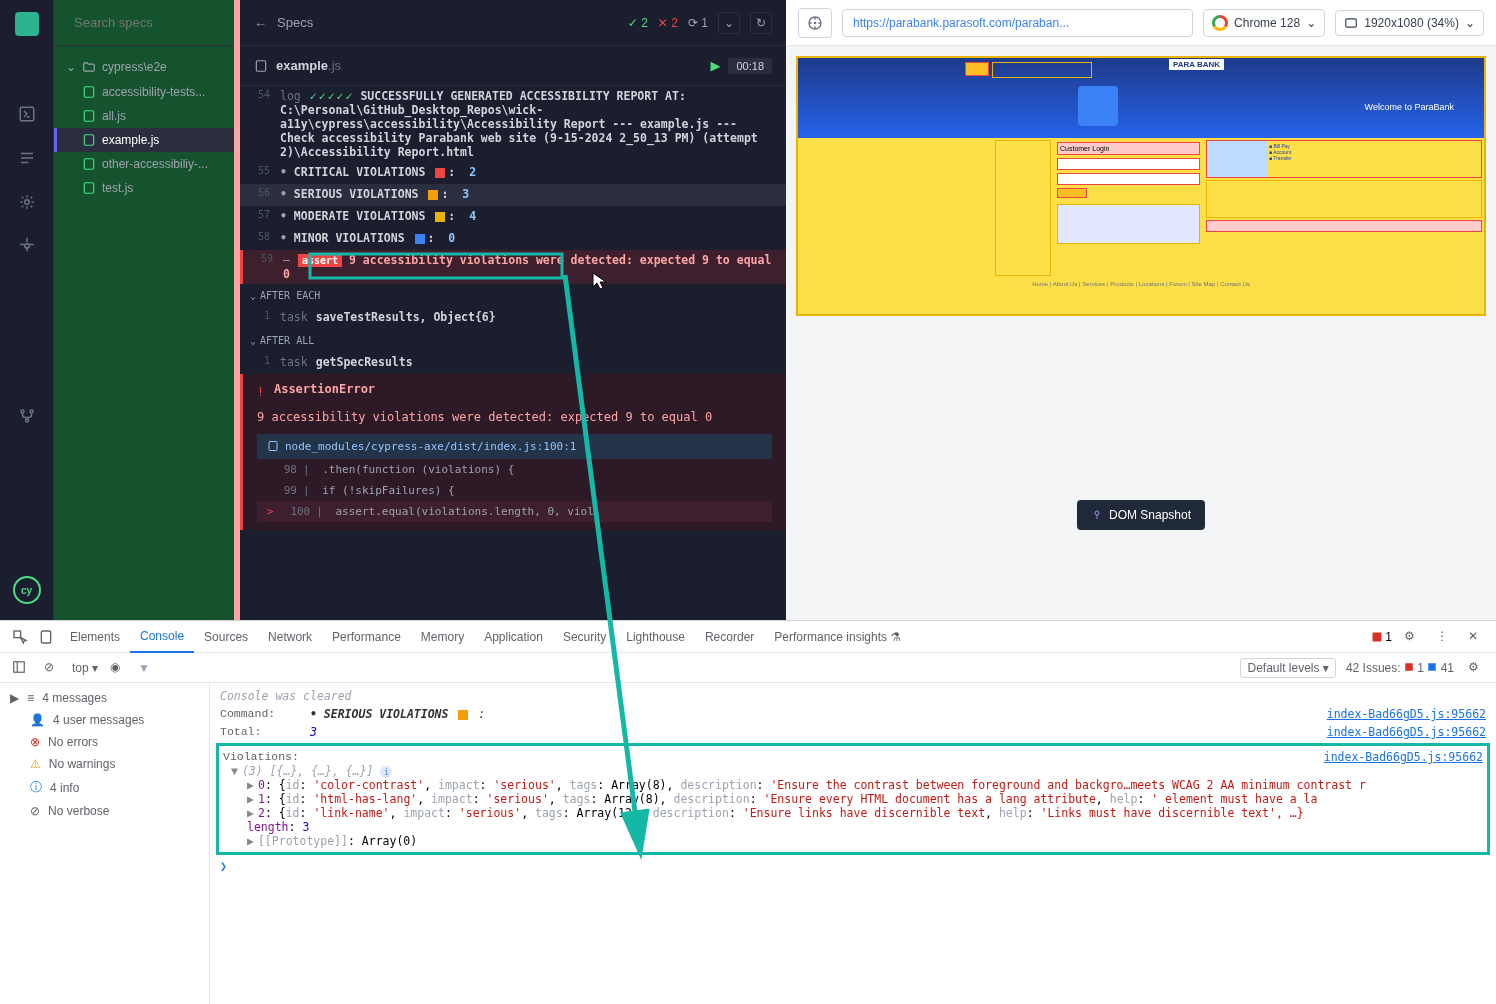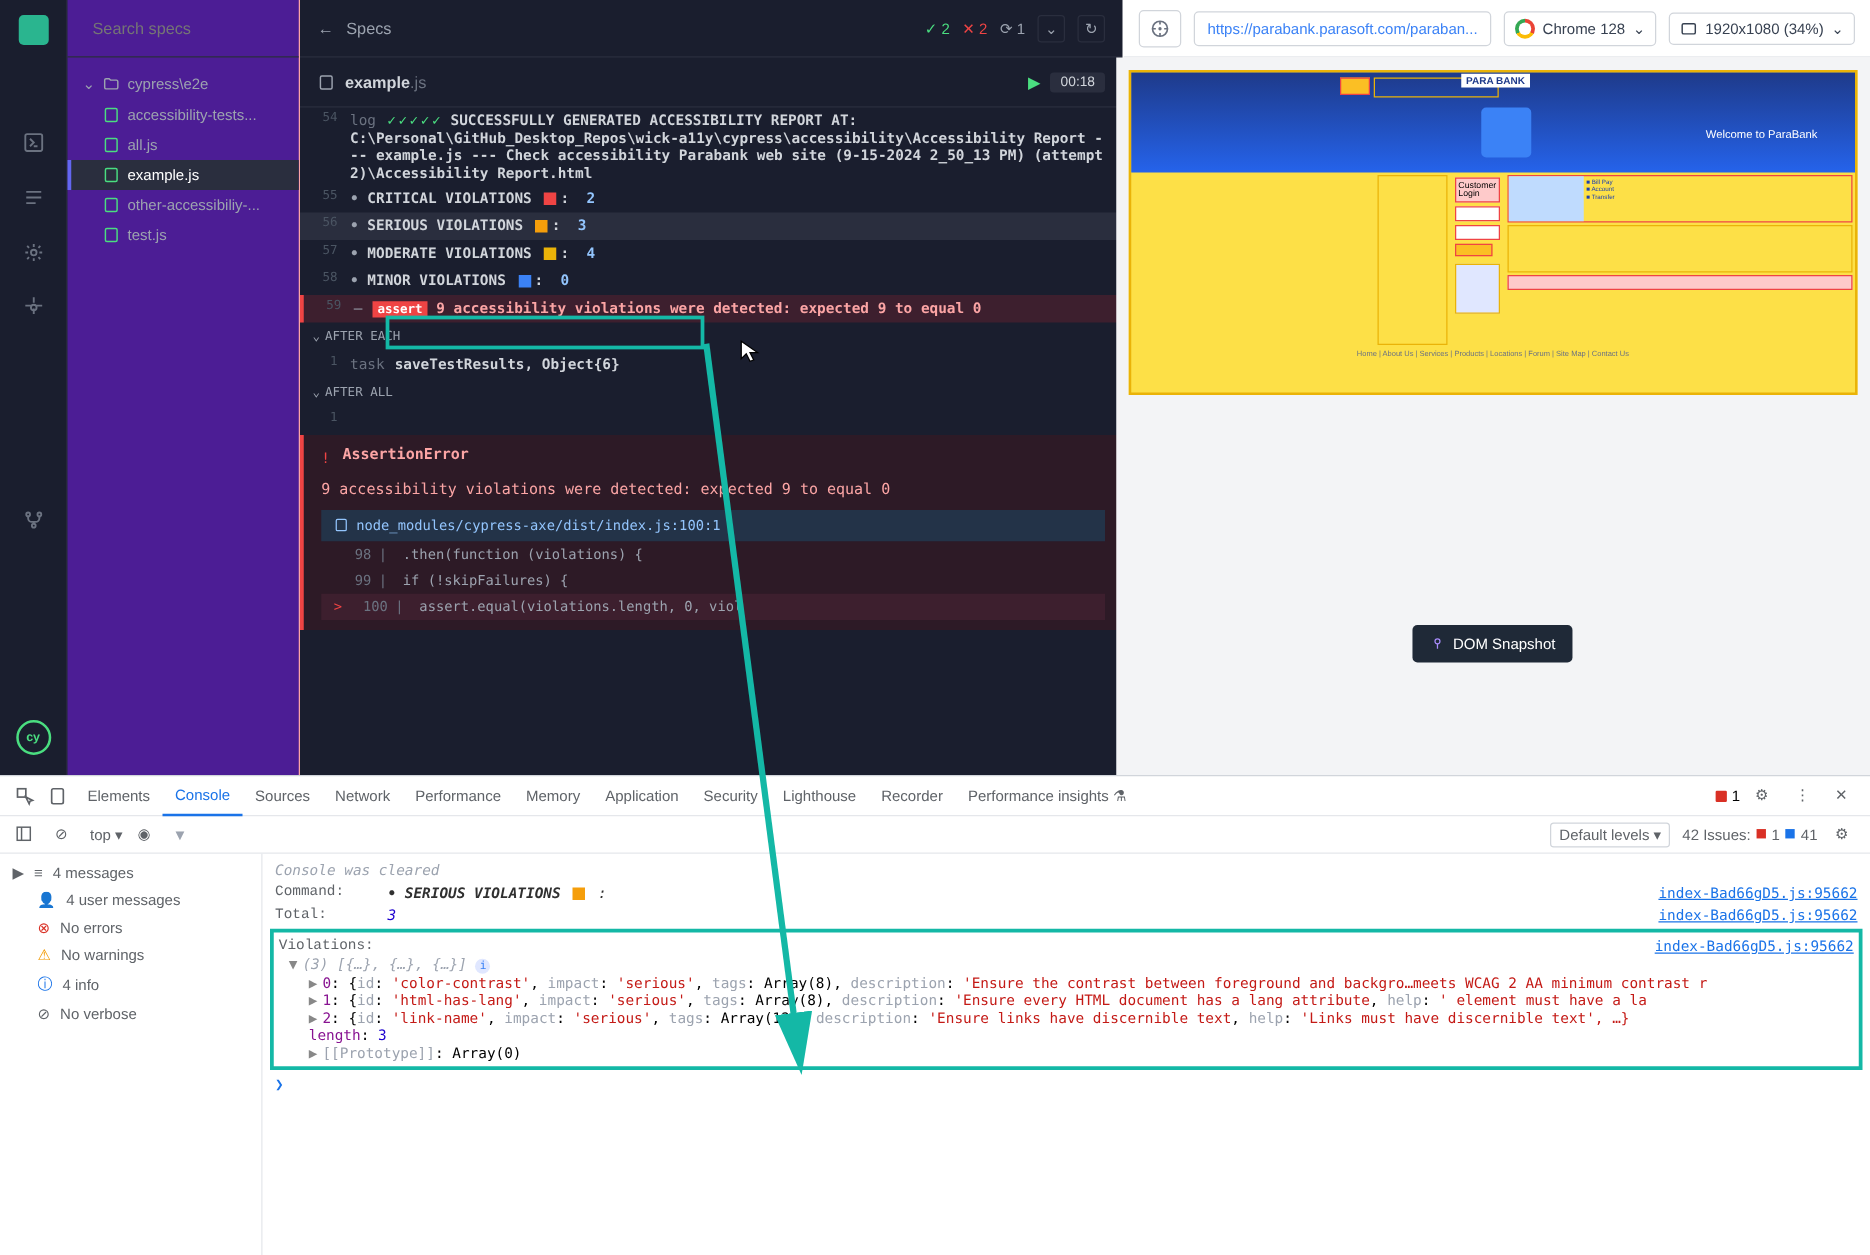--- a/index.html
+++ b/index.html
@@ -3,21 +3,21 @@
 <meta charset="utf-8">
 <style>
 * { margin: 0; padding: 0; box-sizing: border-box; }
 body { font-family: -apple-system, BlinkMacSystemFont, 'Segoe UI', sans-serif; background: #1a1e2e; overflow: hidden; font-size: 13px; }
 .app { display: flex; flex-direction: column; width: 1496px; height: 1004px; }
 .top-half { display: flex; height: 620px; }
 .left-nav { width: 54px; background: #1a1e2e; display: flex; flex-direction: column; align-items: center; padding-top: 12px; gap: 24px; border-right: 1px solid #2a2e3e; }
 .left-nav .logo { width: 24px; height: 24px; background: #2ab58f; border-radius: 4px; }
 .left-nav .nav-icon { width: 20px; height: 20px; color: #6b7280; cursor: pointer; display: flex; align-items: center; justify-content: center; }
 .cy-logo { margin-top: auto; margin-bottom: 16px; width: 28px; height: 28px; border-radius: 50%; background: #1a1e2e; border: 2px solid #4ade80; display: flex; align-items: center; justify-content: center; color: #4ade80; font-size: 10px; font-weight: bold; }
-.sidebar { width: 186px; background: #4c1d95; border-right: 1px solid #fca5a5; }
+.sidebar { width: 186px; background: #14532d; border-right: 6px solid #fca5a5; }
 .search-bar { height: 46px; display: flex; align-items: center; padding: 0 12px; border-bottom: 1px solid #2a2e3e; gap: 8px; }
 .search-bar input { background: transparent; border: none; color: #9ca3af; outline: none; flex: 1; font-size: 13px; }
 .search-bar .plus { color: #9ca3af; font-size: 16px; cursor: pointer; }
 .tree { padding: 8px 0; }
 .tree-folder { display: flex; align-items: center; padding: 6px 12px; color: #9ca3af; font-size: 12px; cursor: pointer; gap: 6px; }
 .tree-item { display: flex; align-items: center; padding: 5px 12px 5px 28px; color: #9ca3af; font-size: 12px; cursor: pointer; gap: 6px; white-space: nowrap; overflow: hidden; text-overflow: ellipsis; }
 .tree-item.active { background: #2a2e3e; color: #fff; border-left: 3px solid #6366f1; padding-left: 25px; }
 .file-icon { width: 14px; height: 14px; flex-shrink: 0; }
 .main { flex: 1; min-width: 0; background: #1a1e2e; display: flex; flex-direction: column; }
 .main-header { height: 46px; display: flex; align-items: center; padding: 0 14px; border-bottom: 1px solid #2a2e3e; color: #9ca3af; gap: 10px; }
@@ -49,21 +49,21 @@
 .section-hdr { display: flex; align-items: center; padding: 6px 10px; color: #9ca3af; font-size: 10px; gap: 4px; }
 .err-box { background: #2d1a26; border-left: 3px solid #ef4444; padding: 8px 14px; }
 .err-title { color: #fca5a5; font-weight: bold; margin-bottom: 6px; font-size: 12px; }
 .err-msg { color: #fca5a5; font-size: 12px; margin-bottom: 10px; }
 .err-file { background: #233348; padding: 6px 10px; color: #93c5fd; font-size: 11px; display: flex; gap: 6px; }
 .code-snippet { font-family: monospace; font-size: 11px; padding: 4px 10px; }
 .code-ln { color: #6b7280; width: 30px; display: inline-block; text-align: right; }
 .code-sep { color: #6b7280; padding: 0 6px; }
 .code-txt { color: #9ca3af; }
 .code-row.err { background: #3d1f2e; }
-.preview { width: 598px; background: #fff; display: flex; flex-direction: column; align-items: flex-end; }
+.preview { width: 710px; background: #fff; display: flex; flex-direction: column; }
 .preview-toolbar { height: 46px; display: flex; align-items: center; padding: 0 12px; gap: 10px; border-bottom: 1px solid #e5e7eb; }
 .url-btn { border: 1px solid #d1d5db; border-radius: 4px; padding: 6px 8px; display: flex; align-items: center; color: #6b7280; cursor: pointer; font-size: 12px; }
 .url-bar { flex: 1; border: 1px solid #d1d5db; border-radius: 4px; padding: 6px 10px; color: #3b82f6; font-size: 12px; overflow: hidden; text-overflow: ellipsis; white-space: nowrap; }
 .chrome-badge { border: 1px solid #d1d5db; border-radius: 4px; padding: 5px 8px; display: flex; align-items: center; gap: 6px; font-size: 12px; color: #374151; }
 .chrome-icon { width: 16px; height: 16px; border-radius: 50%; background: conic-gradient(#ea4335 0 120deg,#fbbc05 120deg 240deg,#34a853 240deg 360deg); position: relative; }
 .chrome-icon::after { content: ''; position: absolute; inset: 3px; border-radius: 50%; background: #fff; }
 .preview-canvas { flex: 1; background: #f3f4f6; padding: 10px; position: relative; }
 .site-frame { width: 100%; height: 260px; border: 2px solid #eab308; background: #fde047; position: relative; }
 .site-header { height: 80px; background: linear-gradient(#1e3a8a, #2563eb); position: relative; }
 .site-logo-box { position: absolute; left: 167px; top: 4px; width: 24px; height: 14px; border: 1px solid #ef4444; background: #fbbf24; }
@@ -252,20 +252,21 @@
         <div class="log-line">
             <span class="log-num">1</span>
             <span class="log-content"><span class="log-cmd">task</span><span>saveTestResults, Object{6}</span></span>
           </div>
         <div class="section-hdr">
             <span>⌄</span>
             <span>AFTER ALL</span>
           </div>
         <div class="log-line">
             <span class="log-num">1</span>
+            <span class="log-content"><span class="log-cmd">task</span><span>getSpecResults</span></span>
           </div>
         <div class="err-box">
           <div style="display:flex;gap:10px;align-items:center;margin-bottom:8px">
               <span style="color:#ef4444">!</span>
               <span class="err-title">AssertionError</span>
             </div>
           <div class="err-msg">9 accessibility violations were detected: expected 9 to equal 0</div>
           <div class="err-file">
               <svg width="12" height="12" viewBox="0 0 24 24" fill="none" stroke="#93c5fd" stroke-width="2">
                 <rect x="4" y="3" width="16" height="18" rx="2"></rect>

